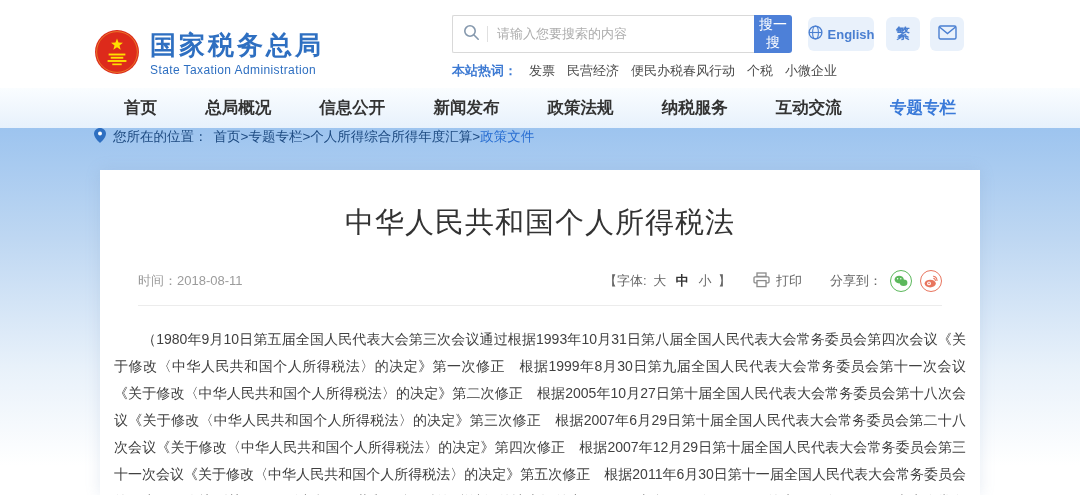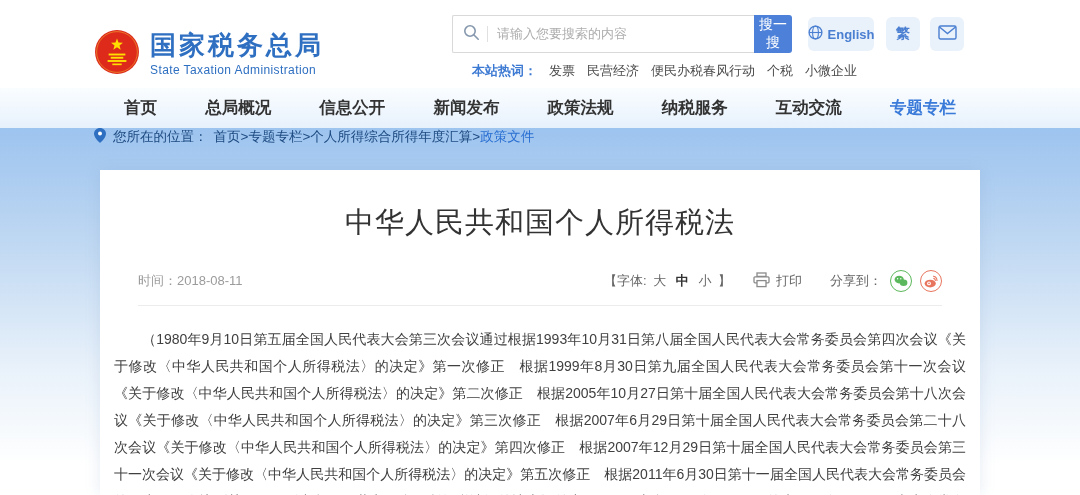--- a/index.html
+++ b/index.html
@@ -18,21 +18,21 @@
   .search-box { display:flex; align-items:center; width:302px; height:38px; border:1px solid #d9d9d9; border-right:none; border-radius:2px 0 0 2px; padding:0 10px; background:#fff; }
   .search-box .sep { width:1px; height:16px; background:#e0e0e0; margin:0 9px 0 7px; }
   .search-box input { border:none; outline:none; flex:1; font-size:13px; color:#333; font-family:Liberation Serif, serif; background:transparent; }
   .search-box input::placeholder { color:#adadad; }
   .search-btn { width:38px; height:38px; background:#4d80d8; color:#fff; font-size:14px; border:none; border-radius:0 3px 3px 0; cursor:pointer; font-family:inherit; }
   .pill-btn { height:34px; background:#e9f1fb; color:#4a7fd1; border:none; border-radius:6px; font-size:13px; font-weight:bold; display:flex; align-items:center; justify-content:center; gap:5px; cursor:pointer; font-family:inherit; }
   .btn-en { width:66px; margin-left:16px; }
   .btn-trad { width:34px; margin-left:12px; font-size:14px; }
   .btn-mail { width:34px; margin-left:10px; }
 
-  .hotwords { display:flex; align-items:center; margin-top:9px; font-size:13px;margin-left:20px; }
+  .hotwords { display:flex; align-items:center; margin-top:9px; font-size:13px; }
   .hotwords .hw-label { color:#3d7ad3; font-weight:bold; }
   .hotwords .hw-item { color:#4a4a4a; margin-left:12px; cursor:pointer; }
 
   
   .nav { height:40px; background:linear-gradient(180deg,#fafdff,#e7f1fc); }
   .nav-inner { width:892px; margin:0 auto; height:40px; display:flex; justify-content:space-between; align-items:center; padding:0 30px; }
   .nav-item { font-size:16.5px; font-weight:bold; color:#333; cursor:pointer; white-space:nowrap; }
   .nav-item.active { color:#3a7ad9; }
 
   

